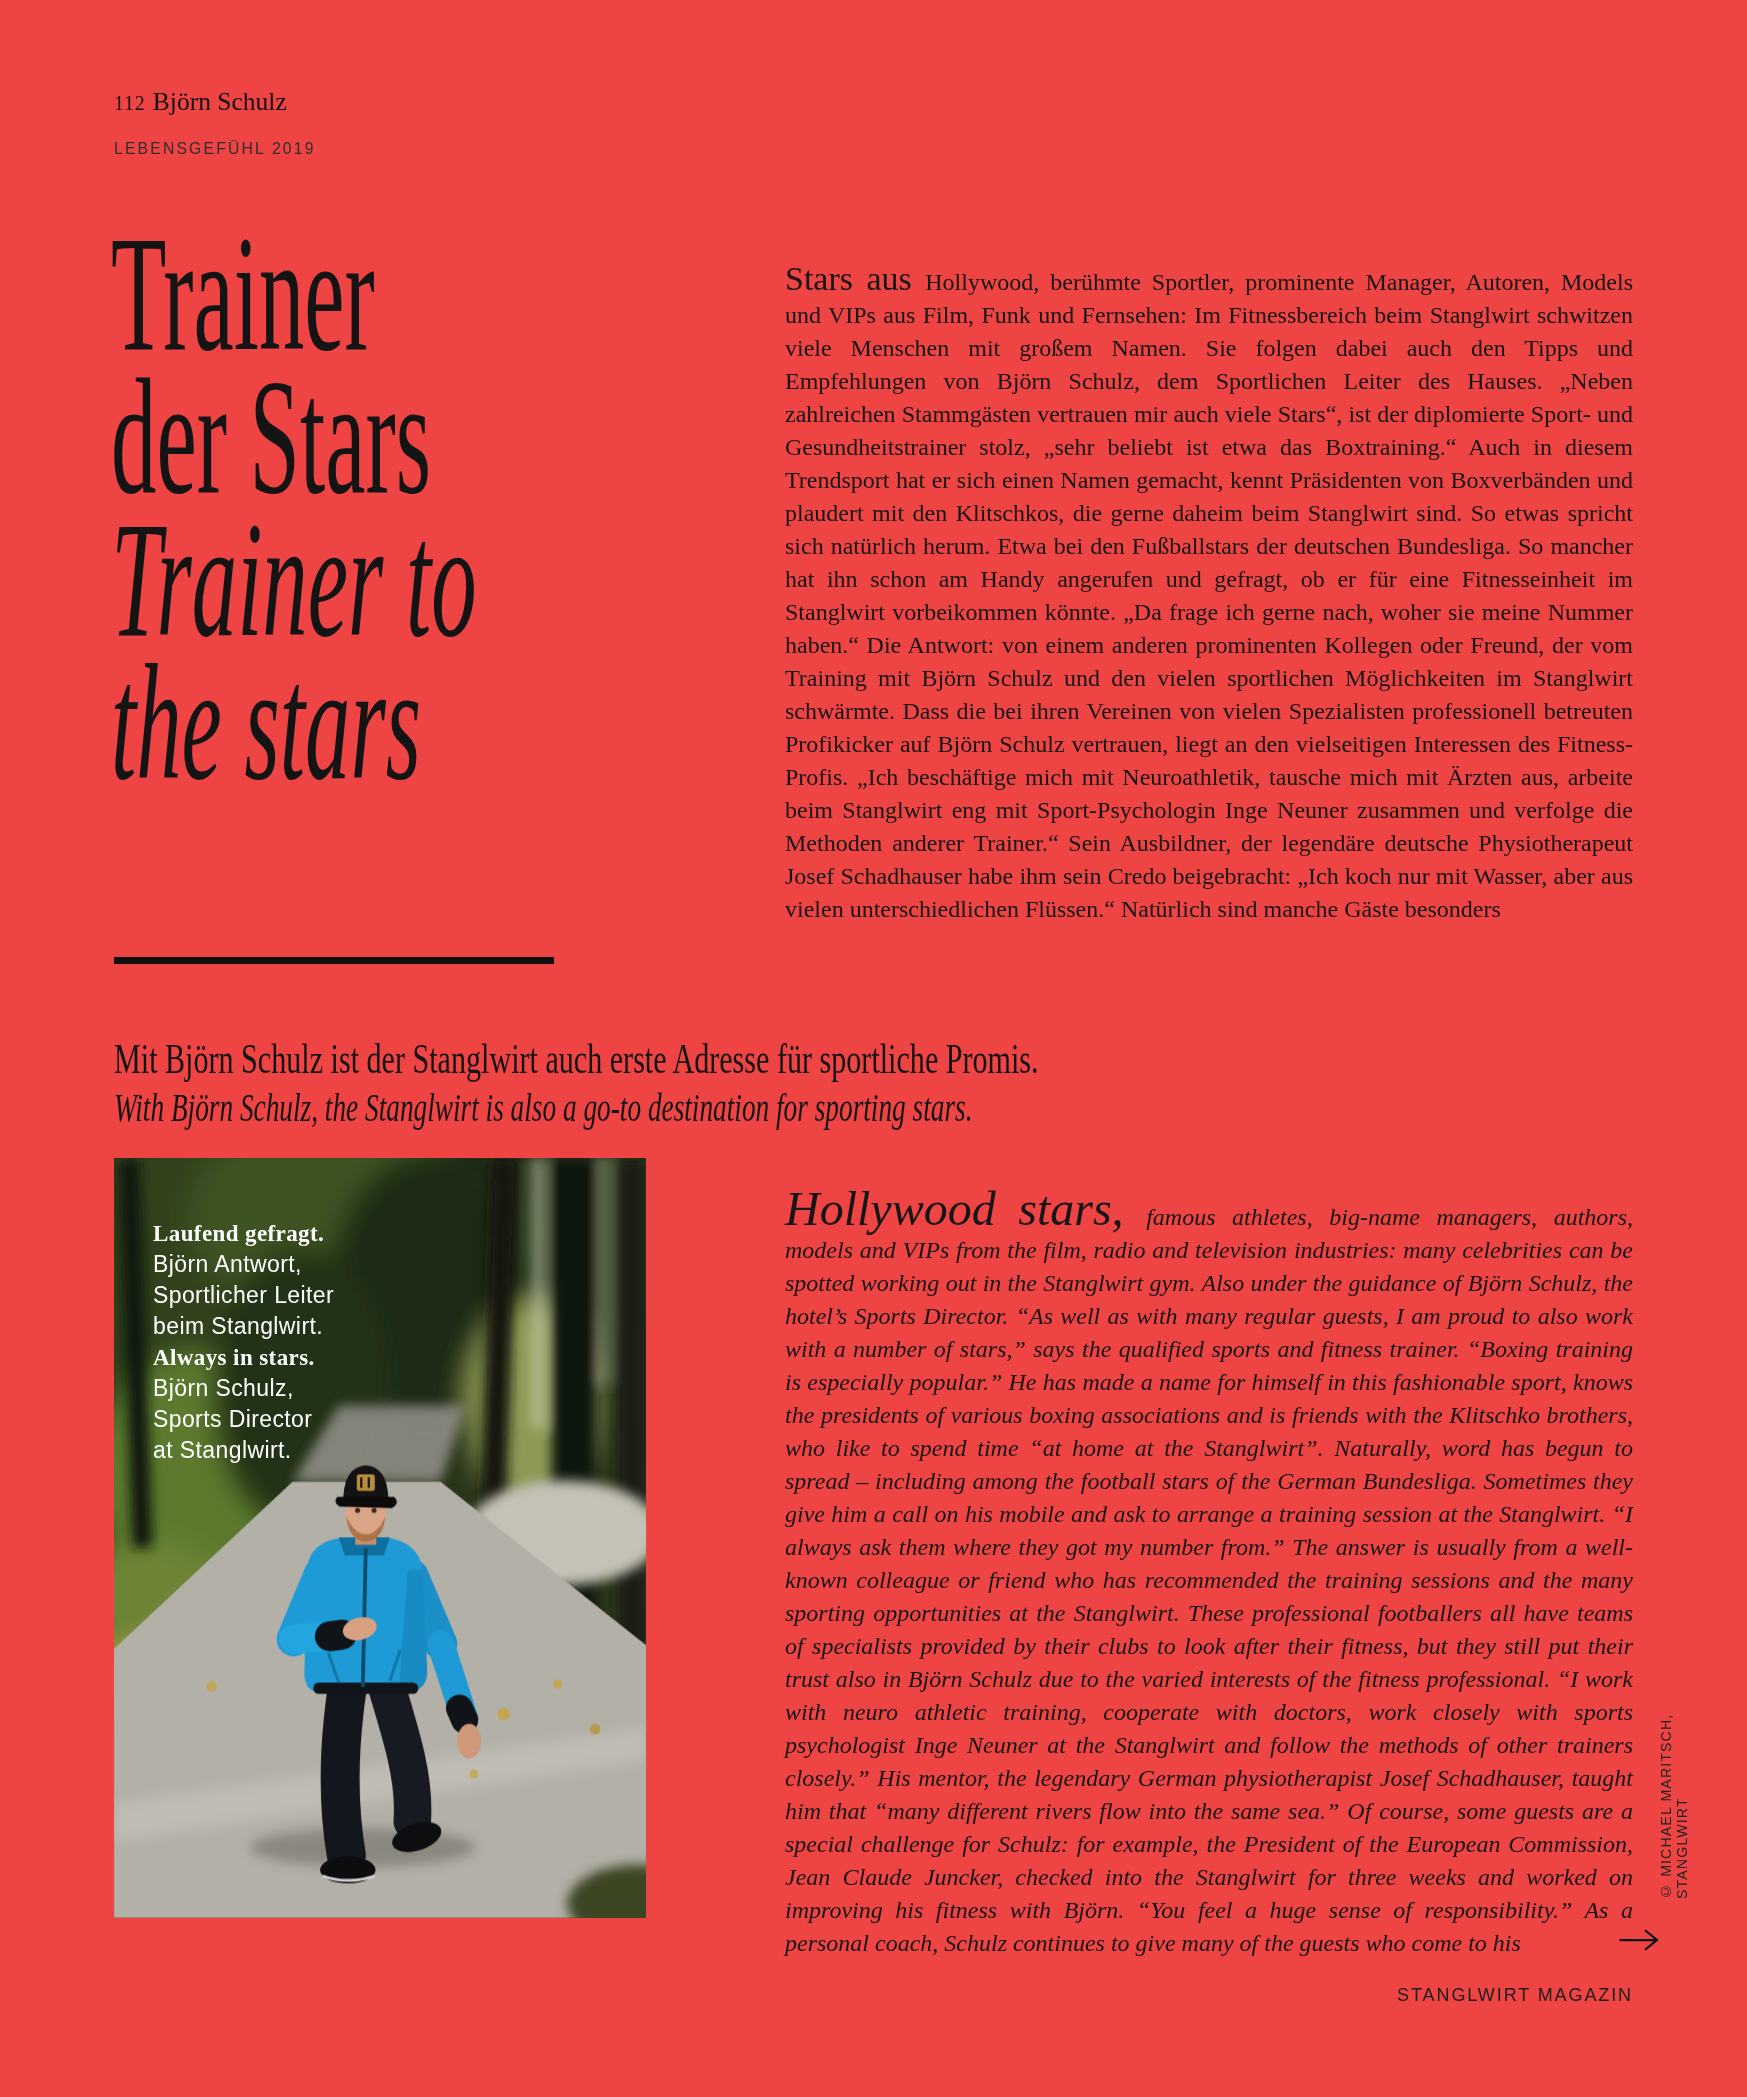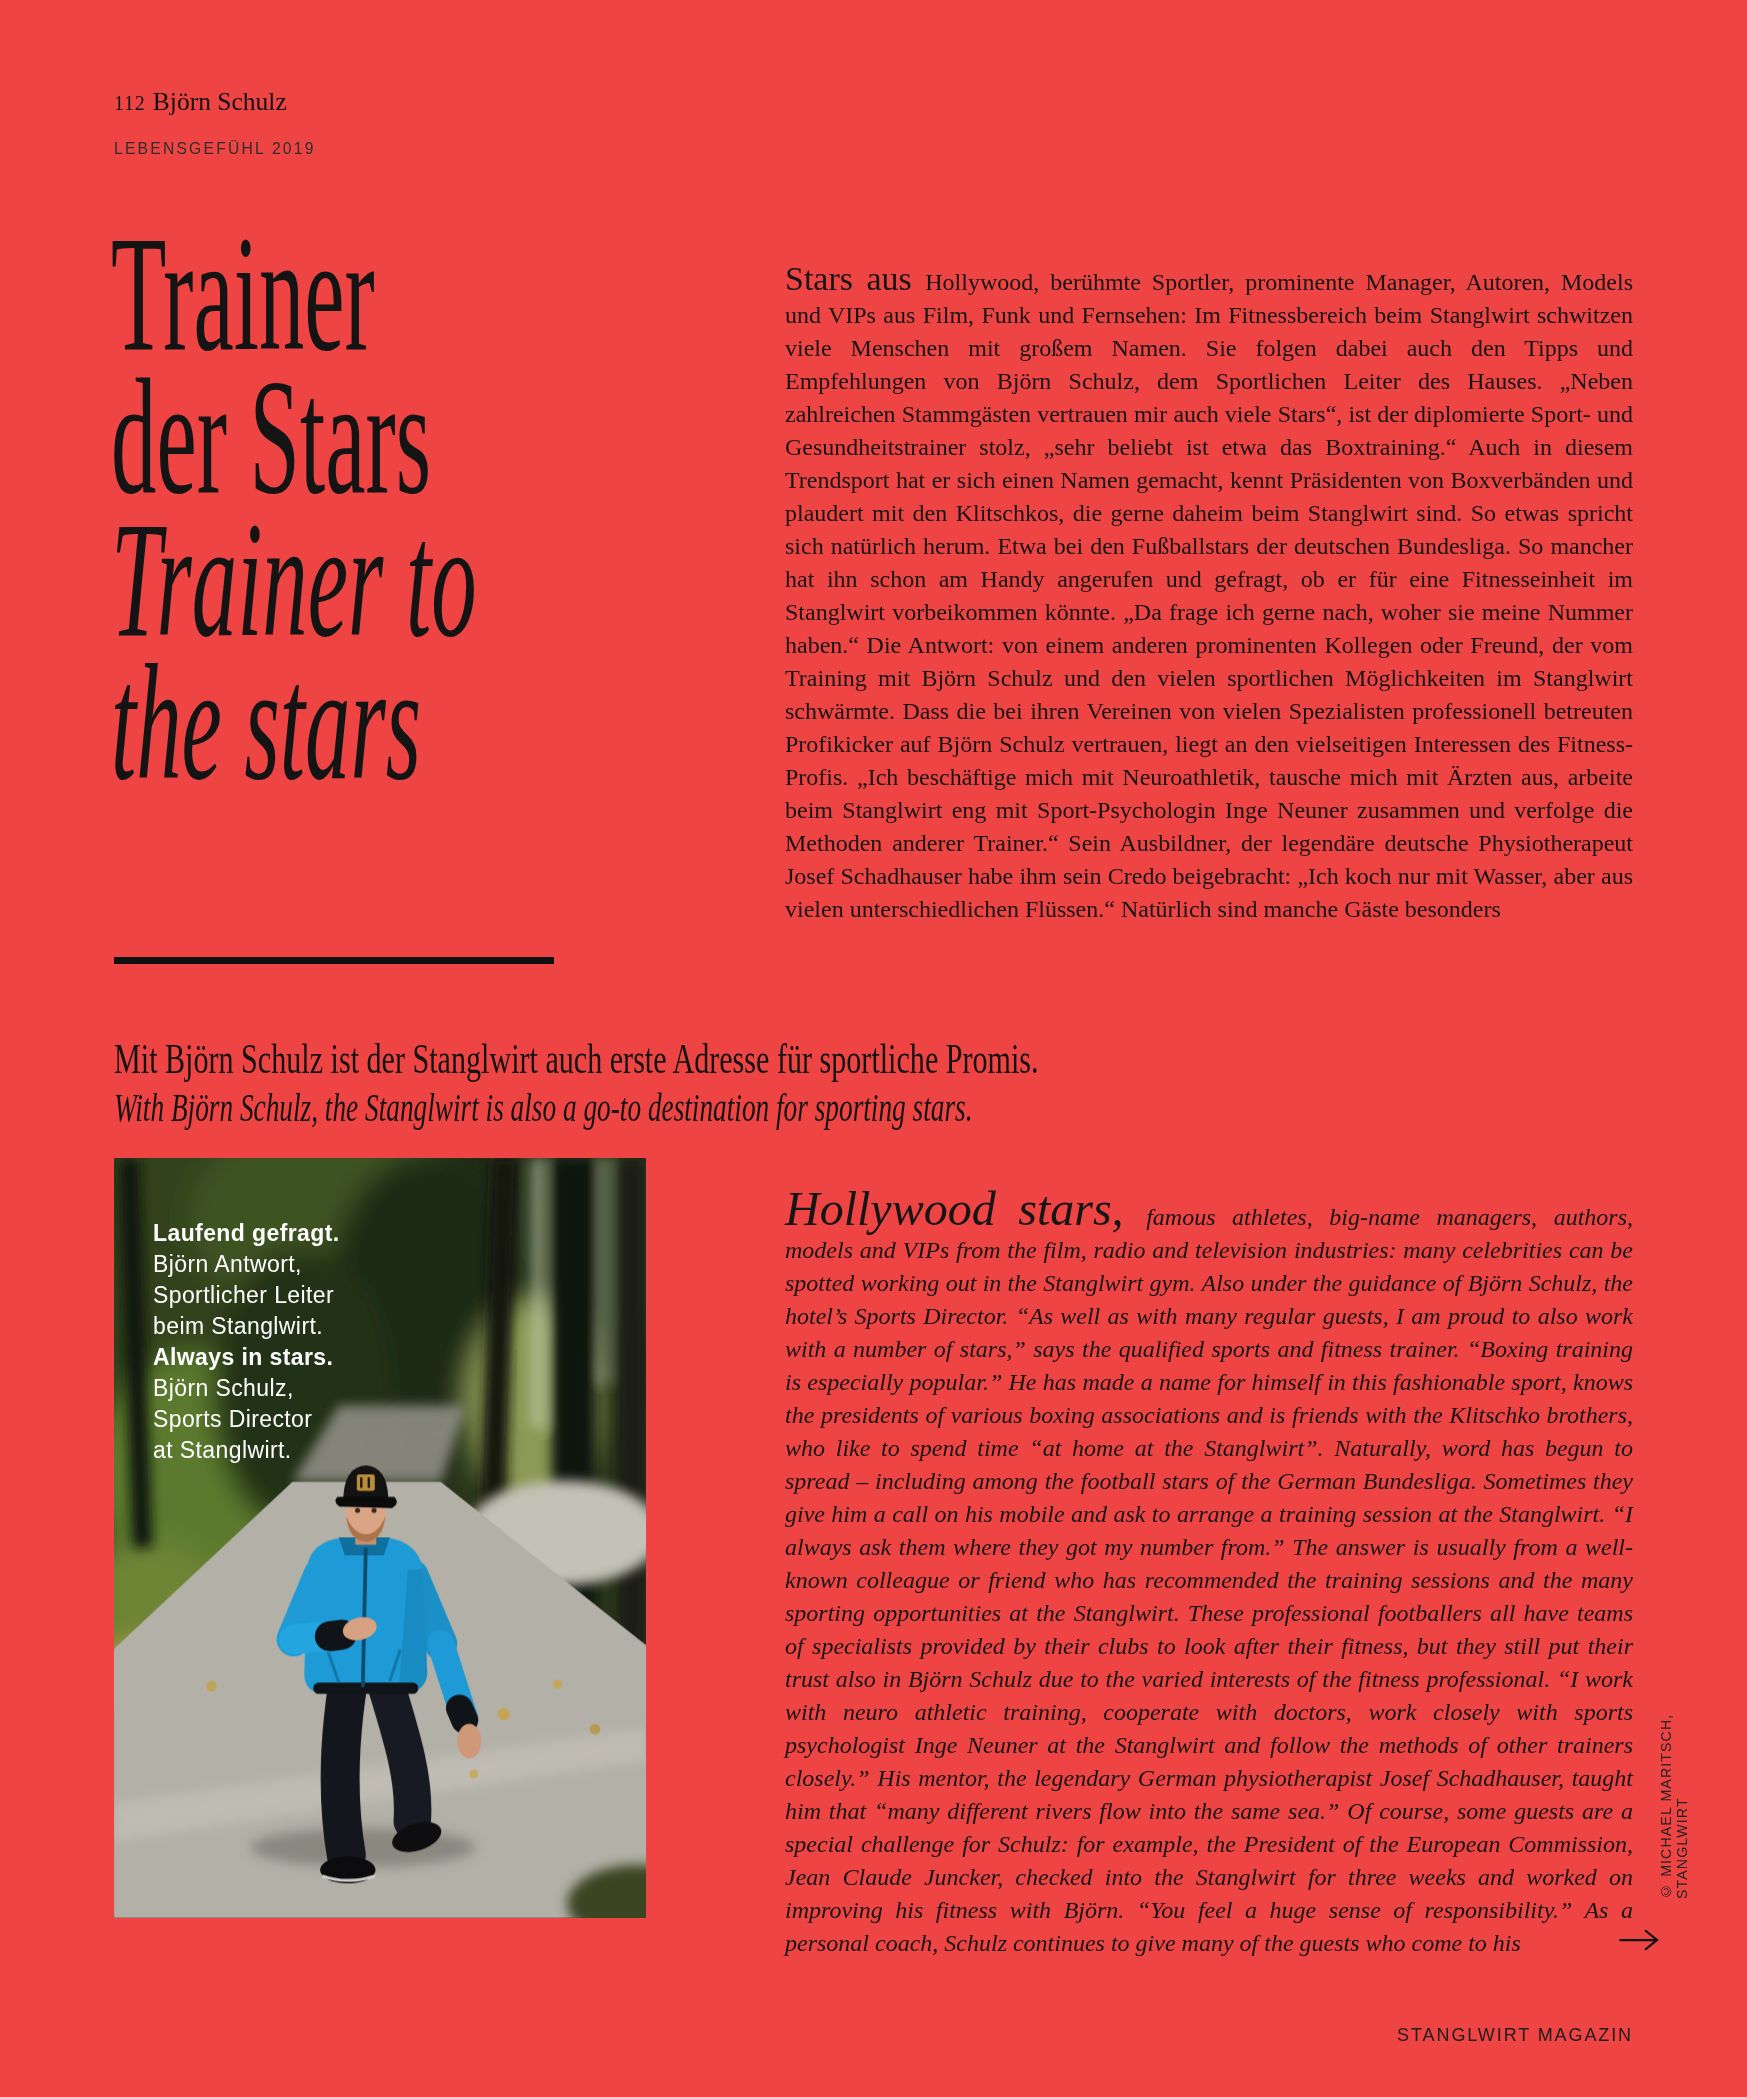--- a/index.html
+++ b/index.html
@@ -32,34 +32,34 @@
   .condense70{transform:scaleX(0.70);transform-origin:0 0;display:block;}
   
   .photo{position:absolute;left:114px;top:1158px;width:532px;height:760px;}
   .photo svg{display:block;}
   .caption{
     position:absolute;left:39px;top:60px;
     font-family:"Liberation Sans",sans-serif;
     font-size:23px;line-height:31px;color:#ffffff;
     white-space:pre-line;letter-spacing:0.4px;
   }
-  .caption .b{font-weight:bold;}
+  .caption .b{font-weight:bold;font-family:Liberation Serif, serif;}
   
   .col-en{position:absolute;left:785px;top:1161px;width:848px;font-size:24px;line-height:33px;text-align:justify;font-style:italic;color:#161616;}
   .lead-en{font-size:48px;line-height:1;}
   
   .credit{
     position:absolute;right:58px;top:1637px;height:262px;
     font-family:"Liberation Sans",sans-serif;font-size:14.2px;letter-spacing:1.1px;color:#222;
     writing-mode:vertical-rl;transform:rotate(180deg);text-align:left;
   }
   .arrow{position:absolute;left:1618px;top:1928px;width:42px;height:24px;}
   .footer{
     position:absolute;right:115px;top:1985px;
-    font-family:"Liberation Sans",sans-serif;font-size:18px;letter-spacing:1.9px;color:#1d1d1d;margin-top:40px;
+    font-family:"Liberation Sans",sans-serif;font-size:18px;letter-spacing:1.9px;color:#1d1d1d;
   }
 </style>
 </head>
 <body>
 
 <div class="page">
 
   <div class="header">
     <div class="kicker">
       <span class="pagenum">112</span><span>Björn Schulz</span>

